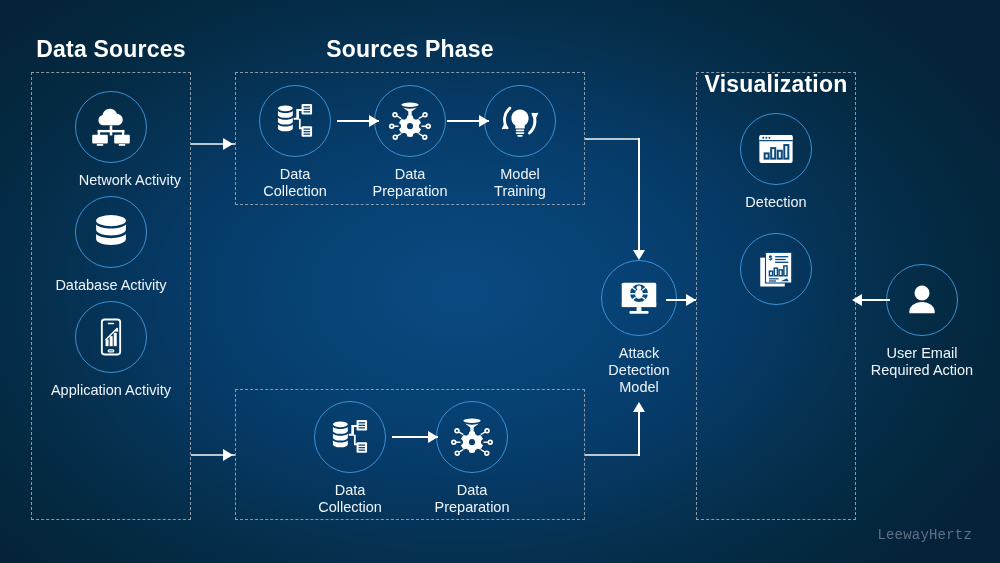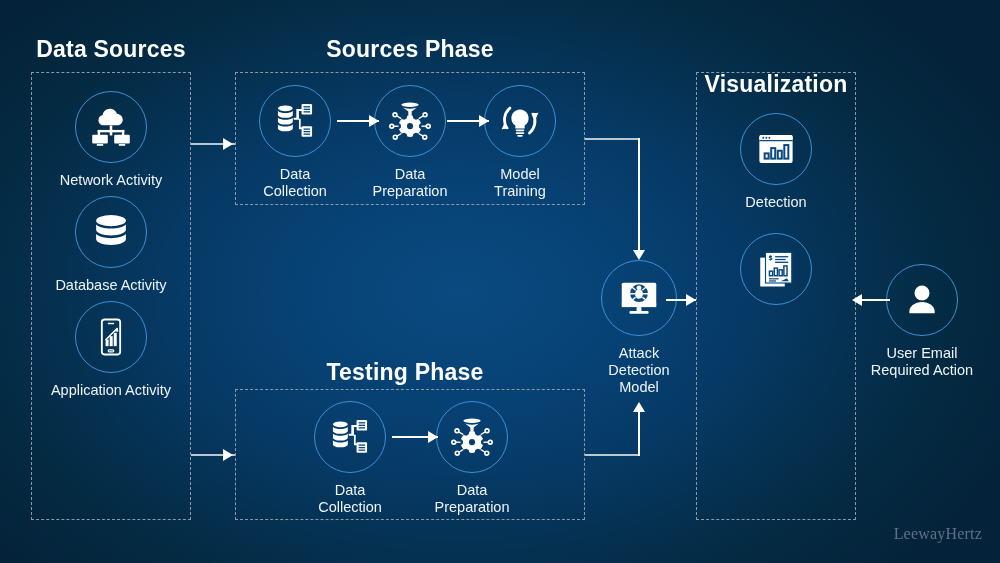--- a/index.html
+++ b/index.html
@@ -99,50 +99,49 @@
   }
   .arrow.up {
     border-left: 6px solid transparent;
     border-right: 6px solid transparent;
     border-bottom: 10px solid #ffffff;
   }
 
   
   #watermark {
     position: absolute;
-    right: 18px;
+    right: 28px;
     bottom: 20px;
-    font-family: Liberation Serif, serif;
-    font-size: 16px;
+    font-family: Liberation Mono, monospace;
+    font-size: 14px;
     color: #5d7285;
     letter-spacing: .2px;
   }
 </style>
 </head>
 <body>
 
 <div id="stage">
 
   <div class="col-title" style="left:31px; top:36px; width:160px;">Data Sources</div>
 
   <div class="col-title" style="left:235px; top:36px; width:350px;">Sources Phase</div>
 
   <div class="col-title" style="left:696px; top:36px; width:160px;margin-top:35px;">Visualization</div>
 
-  <div class="col-title" style="left:235px; top:359px; width:340px;">Testing Phase</div>
 
   <div class="dash-box" style="left:31px; top:72px; width:160px; height:448px;"></div>
 
   <div class="dash-box" style="left:235px; top:72px; width:350px; height:133px;"></div>
 
   <div class="dash-box" style="left:235px; top:389px; width:350px; height:131px;"></div>
 
   <div class="dash-box" style="left:696px; top:72px; width:160px; height:448px;"></div>
 
-  <div class="node" style="left:41px; top:91px;">
+  <div class="node" style="left:41px; top:91px;text-align:right;">
     <div class="circle">
       <svg width="44" height="44" viewBox="0 0 48 48" fill="#ffffff">
         <path d="M30.5 9.5c-1-3.2-4-5.5-7.6-5.5-4.1 0-7.5 3-8 6.9-2.6.5-4.6 2.8-4.6 5.6 0 3.1 2.5 5.7 5.7 5.7h14.6c3.4 0 6.2-2.8 6.2-6.2 0-3.3-2.6-6.1-6.3-6.5z"></path>
         <rect x="22.6" y="22.5" width="2.8" height="6"></rect>
         <rect x="9.5" y="27.2" width="29" height="2.6"></rect>
         <rect x="9.5" y="27.2" width="2.6" height="6"></rect>
         <rect x="22.6" y="27.2" width="2.8" height="6"></rect>
         <rect x="35.9" y="27.2" width="2.6" height="6"></rect>
         <rect x="3.5" y="32.5" width="17" height="9.5" rx="1"></rect>
         <rect x="8.5" y="42.6" width="7" height="1.9"></rect>

